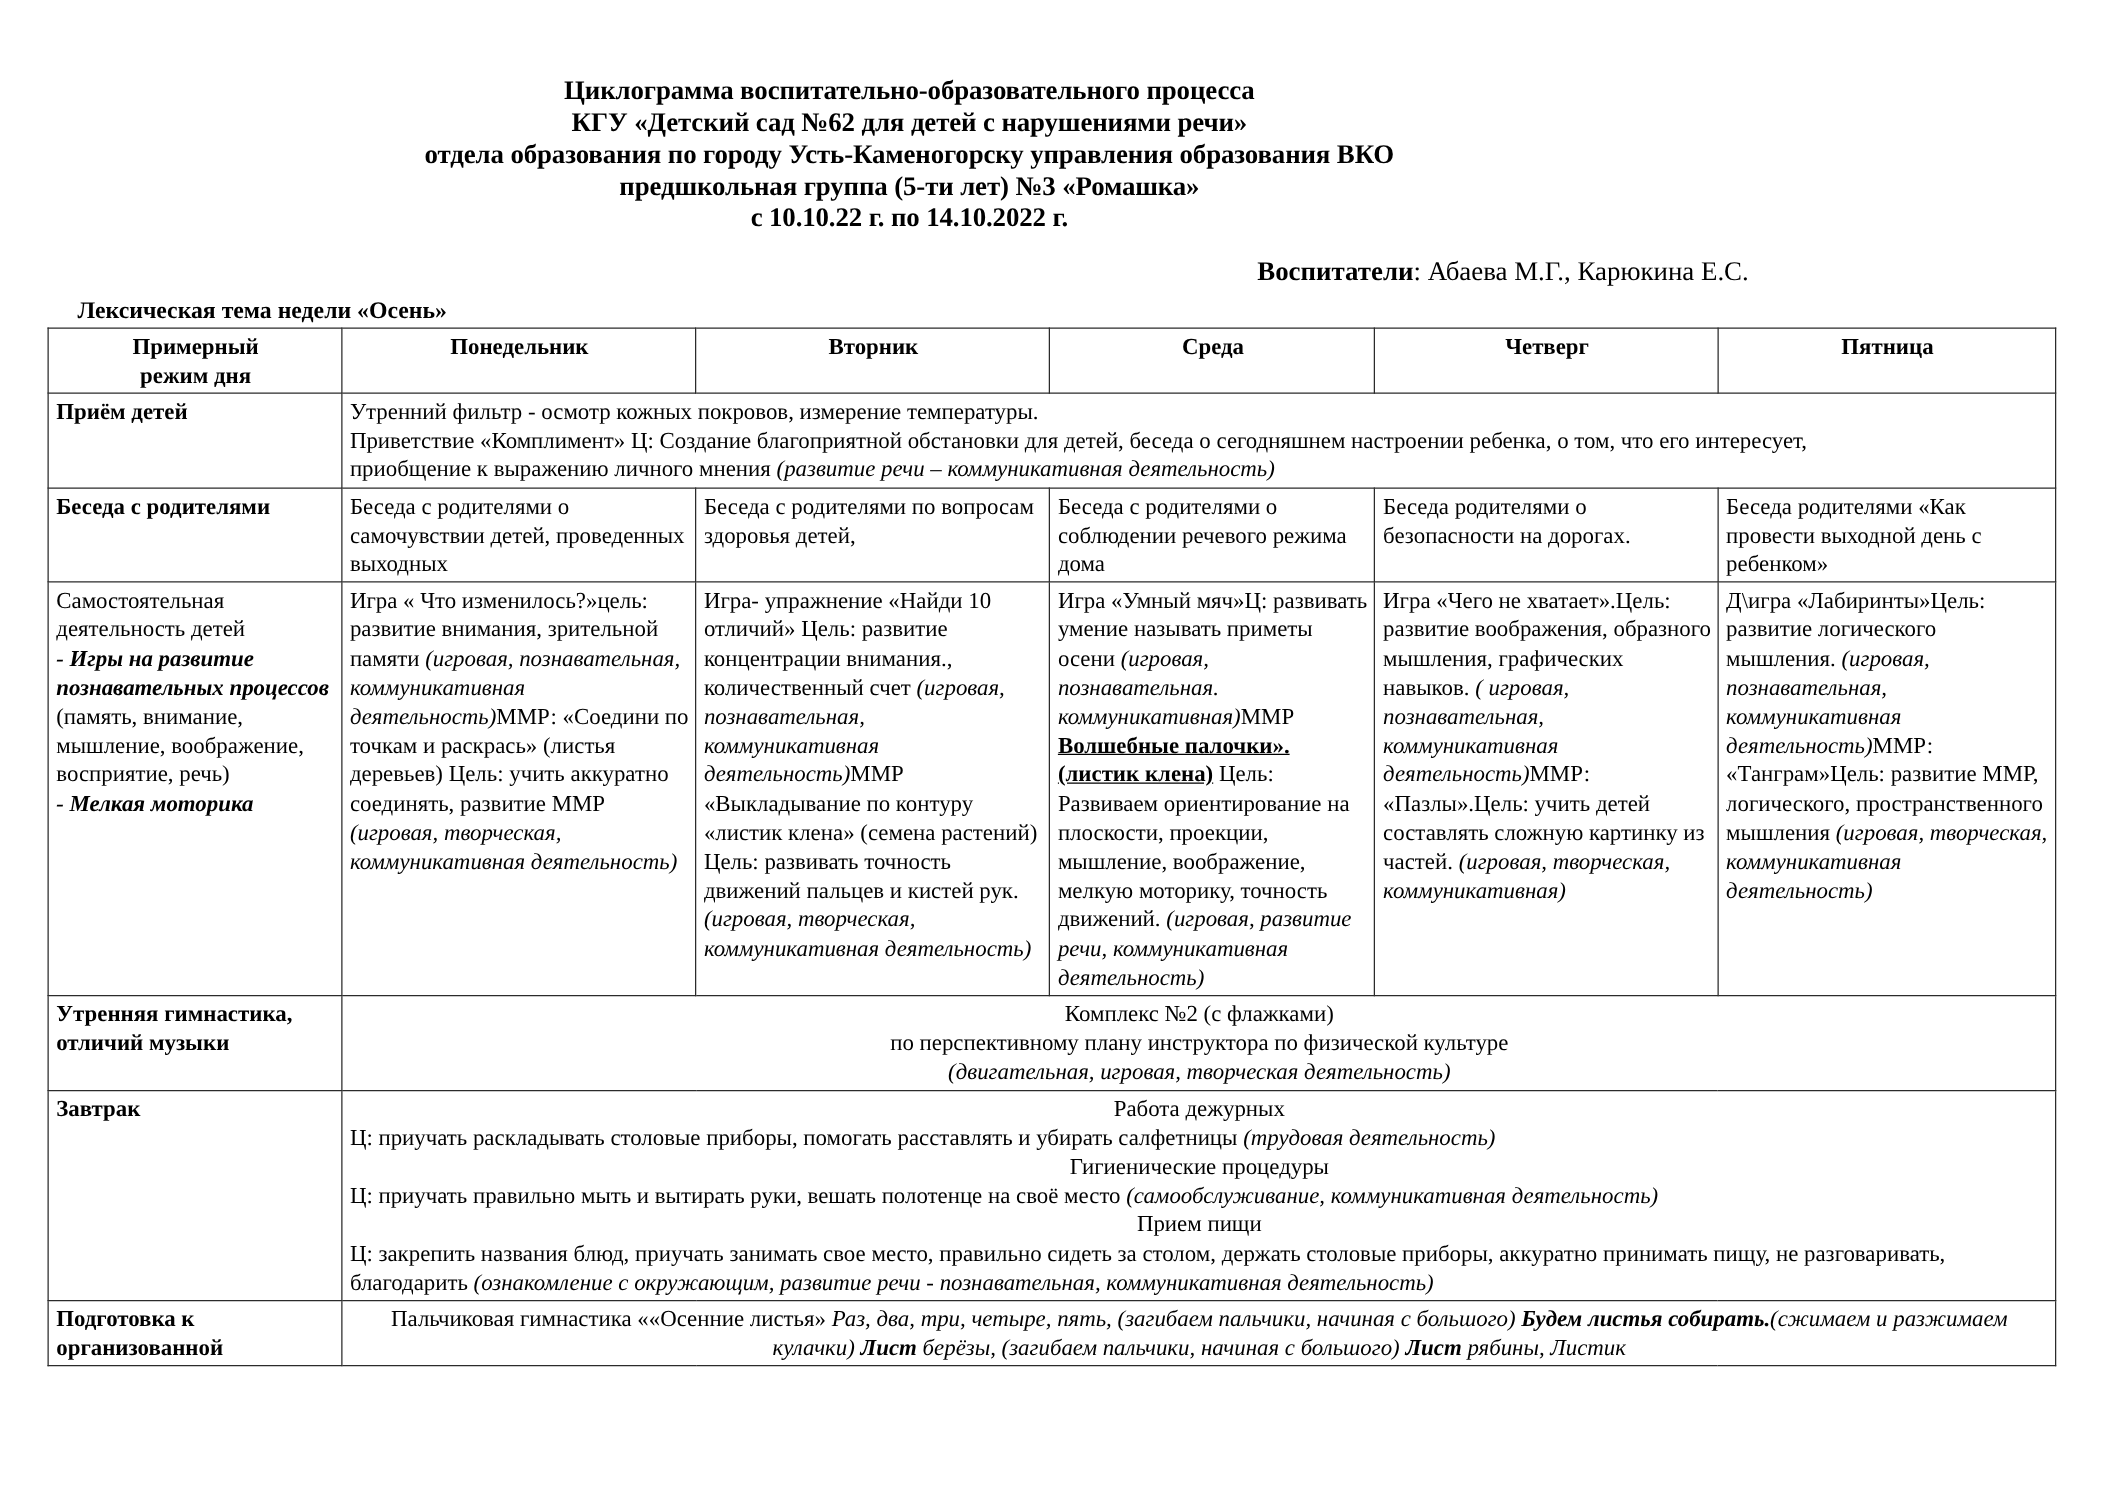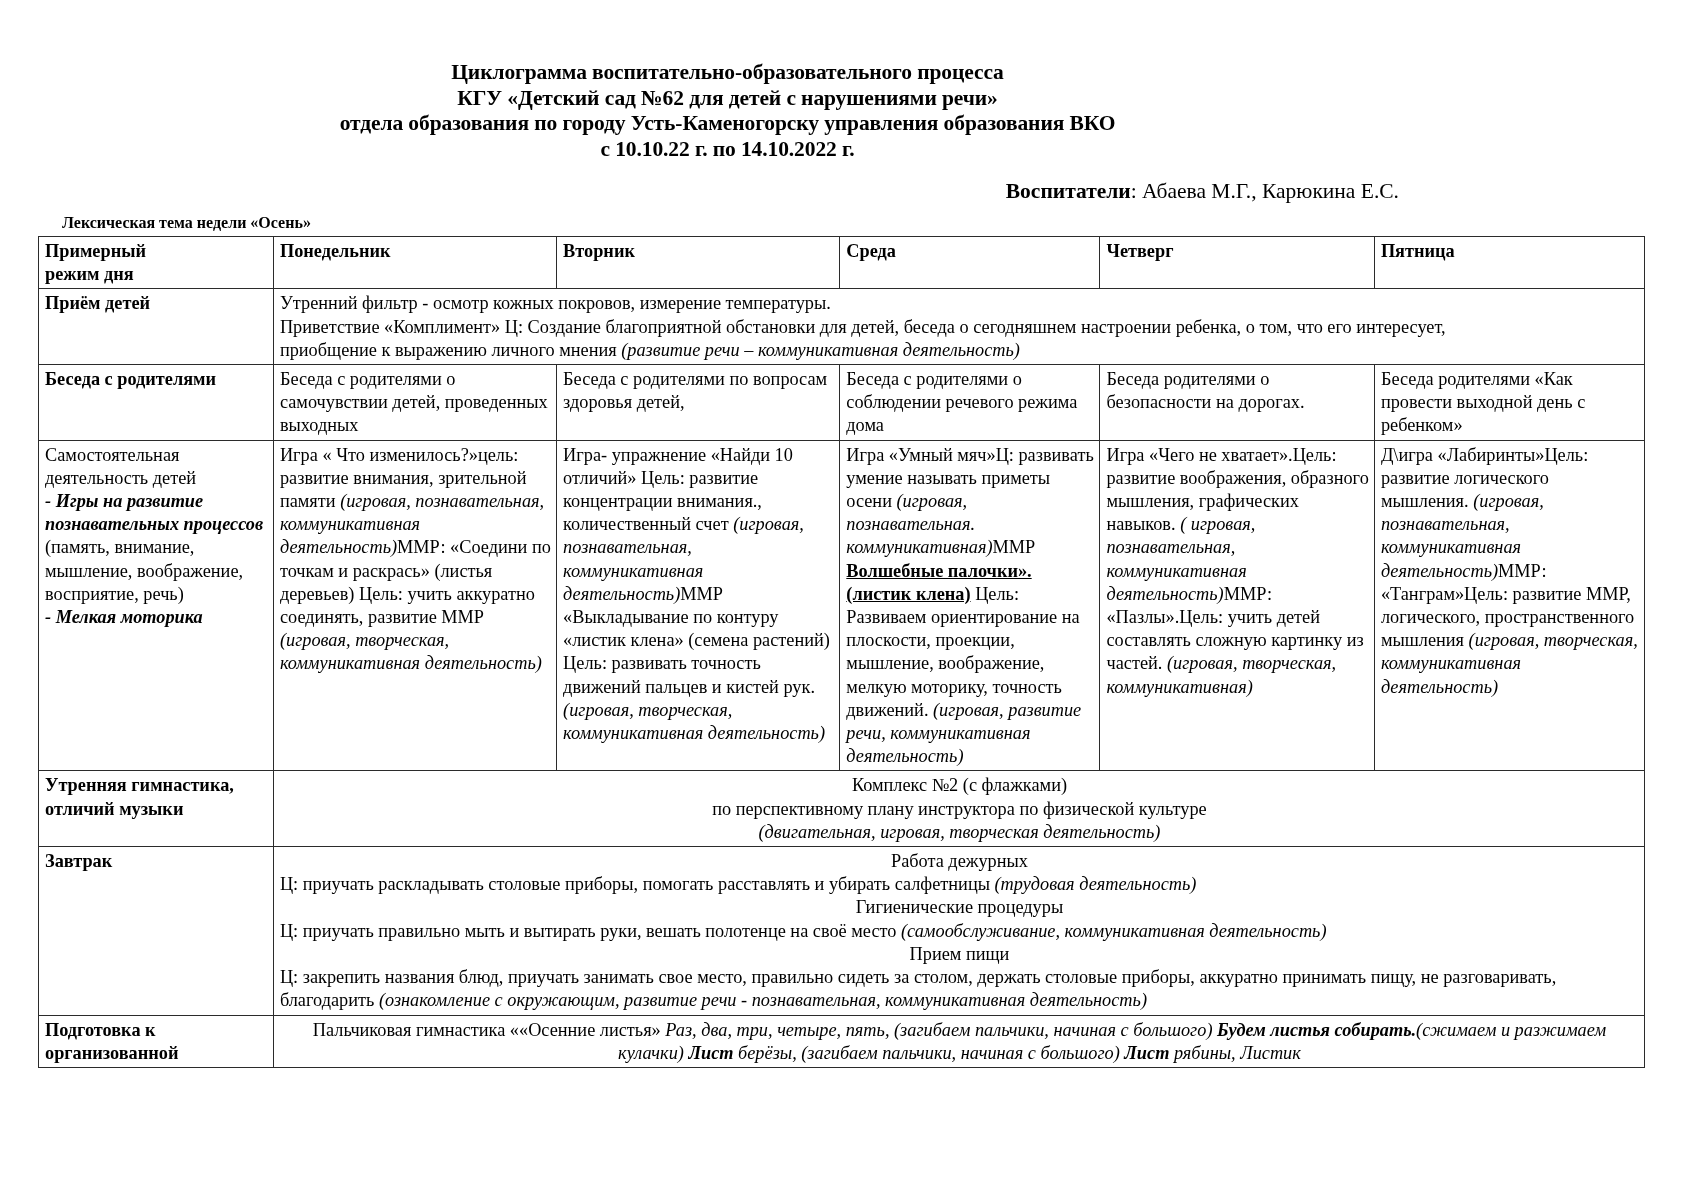--- a/index.html
+++ b/index.html
@@ -36,21 +36,21 @@
     margin-top: 17px;
     text-align: right;
     font-size: 21.5px;
     line-height: 24px;
     padding-right: 18px;
     white-space: nowrap;
   }
   .teachers b { font-weight: bold; }
   .lexical {
     margin-top: 9px;
-    font-size: 16px;
+    font-size: 19px;
     font-weight: bold;
     padding-left: 24px;
     line-height: 21px;
   }
   table.cyclo {
     border-collapse: collapse;
     width: 1607px;
     margin-top: 3px;
     table-layout: fixed;
   }
@@ -60,20 +60,21 @@
     padding: 3px 5px 2px 6px;
     font-size: 18.3px;
     line-height: 23.2px;
   }
   td.rowhead {
     font-weight: bold;
     width: 214px;
   }
   td.daycol { width: 258px; }
   td.hdr {
+    text-align: center;
     font-weight: bold;
     font-size: 19px;
     line-height: 23px;
     padding-top: 5px;
     padding-bottom: 4px;
     vertical-align: middle;
   }
   .b { font-weight: normal; }
   .i { font-style: italic; }
   .bi { font-weight: bold; font-style: italic; }
@@ -87,20 +88,21 @@
 </style>
 </head>
 <body>
 
 <div class="page">
 
   <div class="header-block">
     <div class="hline">Циклограмма воспитательно-образовательного процесса</div>
     <div class="hline">КГУ «Детский сад №62 для детей с нарушениями речи»</div>
     <div class="hline">отдела образования по городу Усть-Каменогорску управления образования ВКО</div>
+    <div class="hline">предшкольная  группа (5-ти лет) №3 «Ромашка»</div>
     <div class="hline">с 10.10.22 г. по 14.10.2022 г.</div>
   </div>
 
   <div class="teachers">
     <b>Воспитатели</b><span>: Абаева М.Г., Карюкина Е.С.</span>
   </div>
 
   <div class="lexical">Лексическая тема недели  «Осень»</div>
 
   <table class="cyclo">

